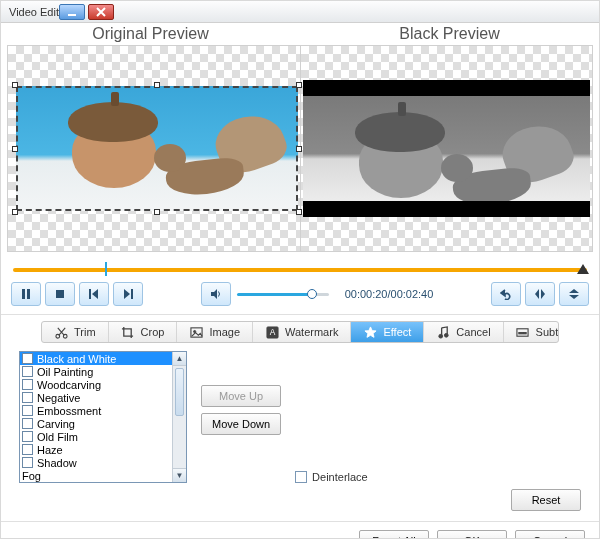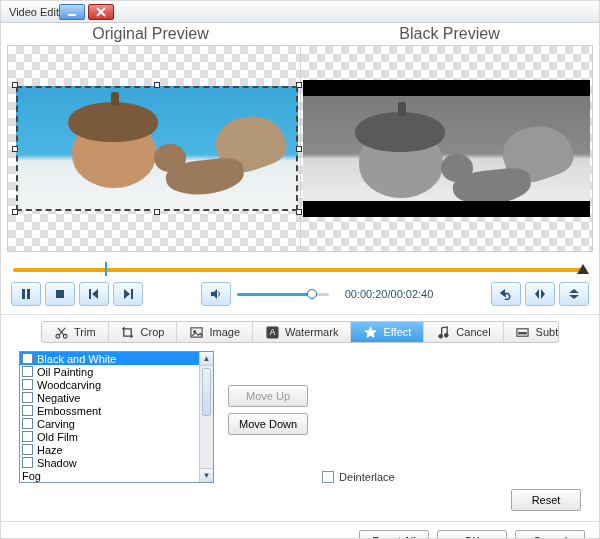--- a/index.html
+++ b/index.html
@@ -72,21 +72,21 @@
 .tab { display:flex; align-items:center; gap:6px; padding:3px 12px; font-size:11px; color:#333; cursor:pointer; border-right:1px solid #d6d6d6; }
 .tab:last-child{border-right:none;}
 .tab.active { background:linear-gradient(#78c2fb,#3e9fe8); color:#fff; }
 .tab .ticon { width:14px; height:14px; display:flex; align-items:center; justify-content:center; }
 .tab .ticon svg{width:13px;height:13px;display:block;}
 .tab.active .ticon svg{fill:#fff;stroke:#fff;}
 .tab .ticon svg{fill:#444;stroke:#444;}
 
 
 .effect-panel { display:flex; gap:14px; margin:8px 18px 6px; }
-.listbox { width:195px; height:132px; border:1px solid #7a97b5; background:#fff; overflow:hidden; position:relative; font-size:11px; }
+.listbox { width:168px; height:132px; border:1px solid #7a97b5; background:#fff; overflow:hidden; position:relative; font-size:11px; }
 .list-items { position:absolute; left:0; right:14px; top:0; }
 .list-item { display:flex; align-items:center; height:13px; padding-left:2px; gap:4px; white-space:nowrap; }
 .list-item.selected { background:#1e90ff; color:#fff; }
 .chk { width:11px; height:11px; border:1px solid #6a88a6; background:#fff; display:flex; align-items:center; justify-content:center; flex:0 0 auto; }
 .chk.checked::after { content:"✓"; font-size:9px; line-height:1; color:#1a7a1a; }
 .list-item.selected .chk.checked::after{color:#fff;}
 .list-scroll { position:absolute; top:0; right:0; bottom:0; width:14px; background:#e9edf1; border-left:1px solid #c4cdd6; }
 .sb-btn { height:14px; background:linear-gradient(#f4f8fb,#d5e1ec); border-bottom:1px solid #c4cdd6; display:flex; align-items:center; justify-content:center; font-size:8px; color:#456; }
 .sb-btn.bot{position:absolute;bottom:0;left:0;right:0;border-top:1px solid #c4cdd6;border-bottom:none;}
 .sb-thumb{position:absolute;left:2px;right:2px;top:16px;height:48px;background:linear-gradient(#eaf2fa,#c9dcee);border:1px solid #a9c0d6;border-radius:2px;}

